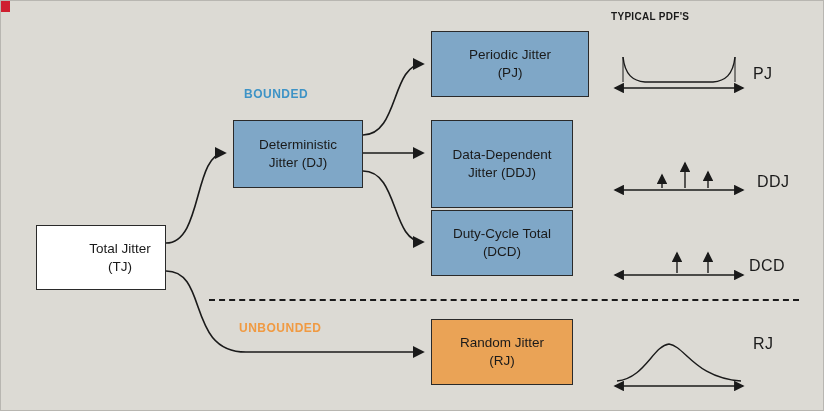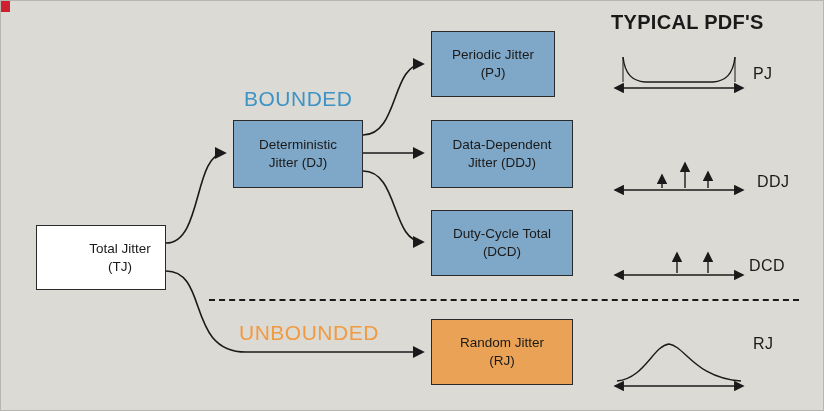--- a/index.html
+++ b/index.html
@@ -27,31 +27,31 @@
     border:1px solid #2a2a2a;
     font-size:13.5px;line-height:1.3;
     text-align:center;
     box-sizing:border-box;
   }
   .node.white{background:#ffffff;padding-left:38px;}
   .node.blue{background:var(--bounded-box,#7fa7c7);}
   .node.orange{background:var(--unbounded-box,#eaa356);}
   .group-label{
     position:absolute;
-    font-weight:normal;font-size:21px;letter-spacing:.5px;
+    font-weight:bold;font-size:12px;letter-spacing:.5px;
   }
   .group-label.bounded{color:var(--bounded-label,#3e93c6);}
   .group-label.unbounded{color:var(--unbounded-label,#f09a42);}
   .divider{
     position:absolute;left:208px;top:298px;width:590px;height:0;
     border-top:2px dashed #1a1a1a;
   }
   .pdf-title{
     position:absolute;left:610px;top:10px;
-    font-weight:bold;font-size:20px;letter-spacing:.3px;
+    font-weight:bold;font-size:10px;letter-spacing:.3px;
   }
   .pdf-label{
     position:absolute;
     font-size:16px;letter-spacing:.4px;
   }
 </style>
 </head>
 <body>
 
 <div class="canvas">
@@ -102,26 +102,26 @@
   <div class="node white" style="left:35px;top:224px;width:130px;height:65px;">
     <span>Total Jitter</span>
     <span>(TJ)</span>
   </div>
 
   <div class="node blue" style="left:232px;top:119px;width:130px;height:68px;">
     <span>Deterministic</span>
     <span>Jitter (DJ)</span>
   </div>
 
-  <div class="node blue" style="left:430px;top:30px;width:124px;height:66px;">
+  <div class="node blue" style="left:430px;top:30px;width:158px;height:66px;">
     <span>Periodic Jitter</span>
     <span>(PJ)</span>
   </div>
 
-  <div class="node blue" style="left:430px;top:119px;width:142px;height:68px;">
+  <div class="node blue" style="left:430px;top:119px;width:142px;height:88px;">
     <span>Data-Dependent</span>
     <span>Jitter (DDJ)</span>
   </div>
 
   <div class="node blue" style="left:430px;top:209px;width:142px;height:66px;">
     <span>Duty-Cycle Total</span>
     <span>(DCD)</span>
   </div>
 
   <div class="node orange" style="left:430px;top:318px;width:142px;height:66px;">

